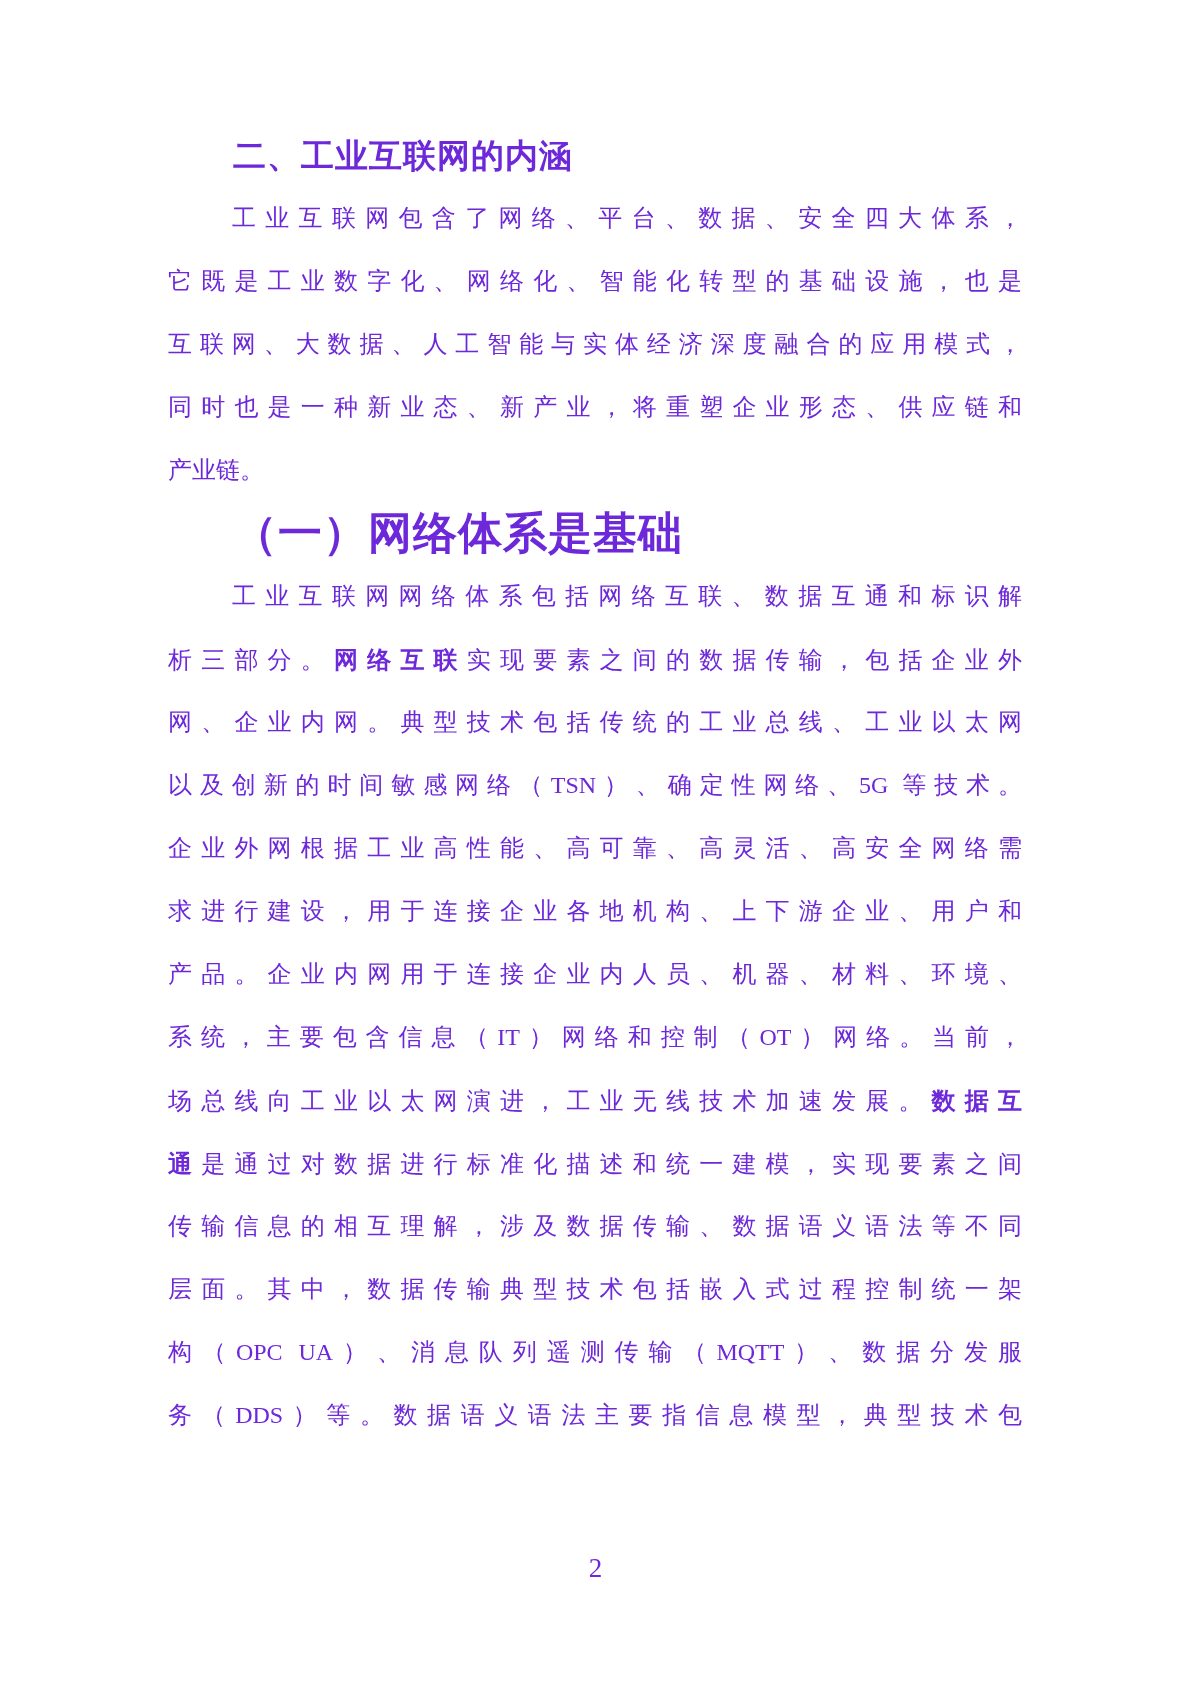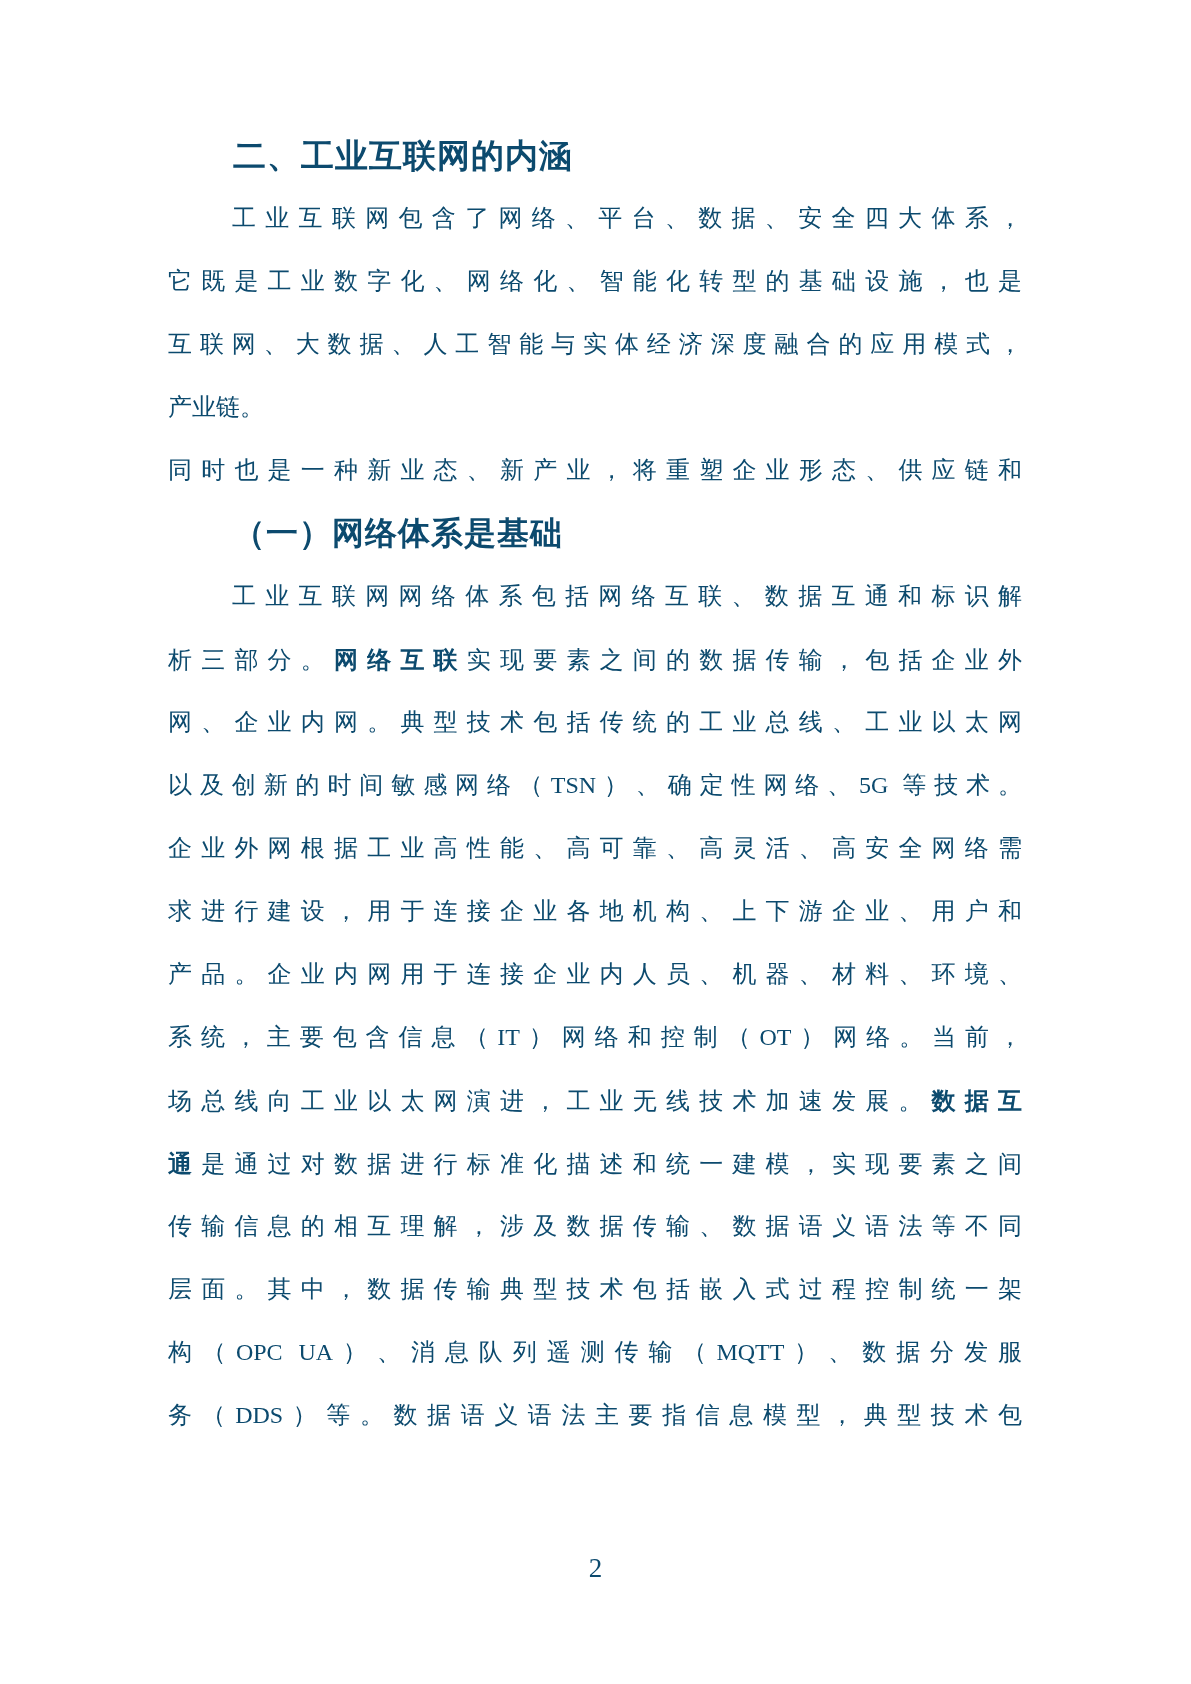--- a/index.html
+++ b/index.html
@@ -1,21 +1,21 @@
 <!DOCTYPE html>
 <html><head>
 <meta charset="utf-8">
 <style>
   html, body { margin: 0; padding: 0; background: #ffffff; }
   .page {
     position: relative;
     width: 1191px;
     height: 1684px;
     background: #ffffff;
-    color: #0c4a6e;
+    color: #6d28d9;
     font-family: "Liberation Serif", "DejaVu Serif", serif;
     overflow: hidden;
   }
   .content {
     position: absolute;
     left: 168px;
     top: 124px;
     width: 854px;
   }
   .line {
@@ -35,21 +35,21 @@
     font-family: "Liberation Sans", "DejaVu Sans", sans-serif;
     font-weight: bold;
     font-size: 33px;
     text-align: left;
     text-align-last: left;
     text-indent: 65px;
     letter-spacing: 1px;
   }
   .line.h2 {
     font-weight: bold;
-    font-size: 32px;
+    font-size: 44px;
     text-align: left;
     text-align-last: left;
     text-indent: 65px;
     letter-spacing: 1px;
   }
   .run { font-weight: normal; }
   .run.bold {
     font-family: "Liberation Sans", "DejaVu Sans", sans-serif;
     font-weight: bold;
   }
@@ -68,22 +68,22 @@
 <body>
 
 <div class="page">
   <div class="content">
     <div class="line h1">二、工业互联网的内涵</div>
 
     <div>
         <div class="line indent"><span class="run">工业互联网包含了网络、平台、数据、安全四大体系，</span></div>
         <div class="line"><span class="run">它既是工业数字化、网络化、智能化转型的基础设施，也是</span></div>
         <div class="line"><span class="run">互联网、大数据、人工智能与实体经济深度融合的应用模式，</span></div>
+        <div class="line"><span class="run">同时也是一种新业态、新产业，将重塑企业形态、供应链和</span></div>
         <div class="line last"><span class="run">产业链。</span></div>
-        <div class="line"><span class="run">同时也是一种新业态、新产业，将重塑企业形态、供应链和</span></div>
       </div>
 
     <div class="line h2">（一）网络体系是基础</div>
 
     <div>
         <div class="line indent"><span class="run">工业互联网网络体系包括网络互联、数据互通和标识解</span></div>
         <div class="line"><span class="run">析三部分。</span><span class="run bold">网络互联</span><span class="run">实现要素之间的数据传输，包括企业外</span></div>
         <div class="line"><span class="run">网、企业内网。典型技术包括传统的工业总线、工业以太网</span></div>
         <div class="line"><span class="run">以及创新的时间敏感网络（TSN）、确定性网络、5G 等技术。</span></div>
         <div class="line"><span class="run">企业外网根据工业高性能、高可靠、高灵活、高安全网络需</span></div>

